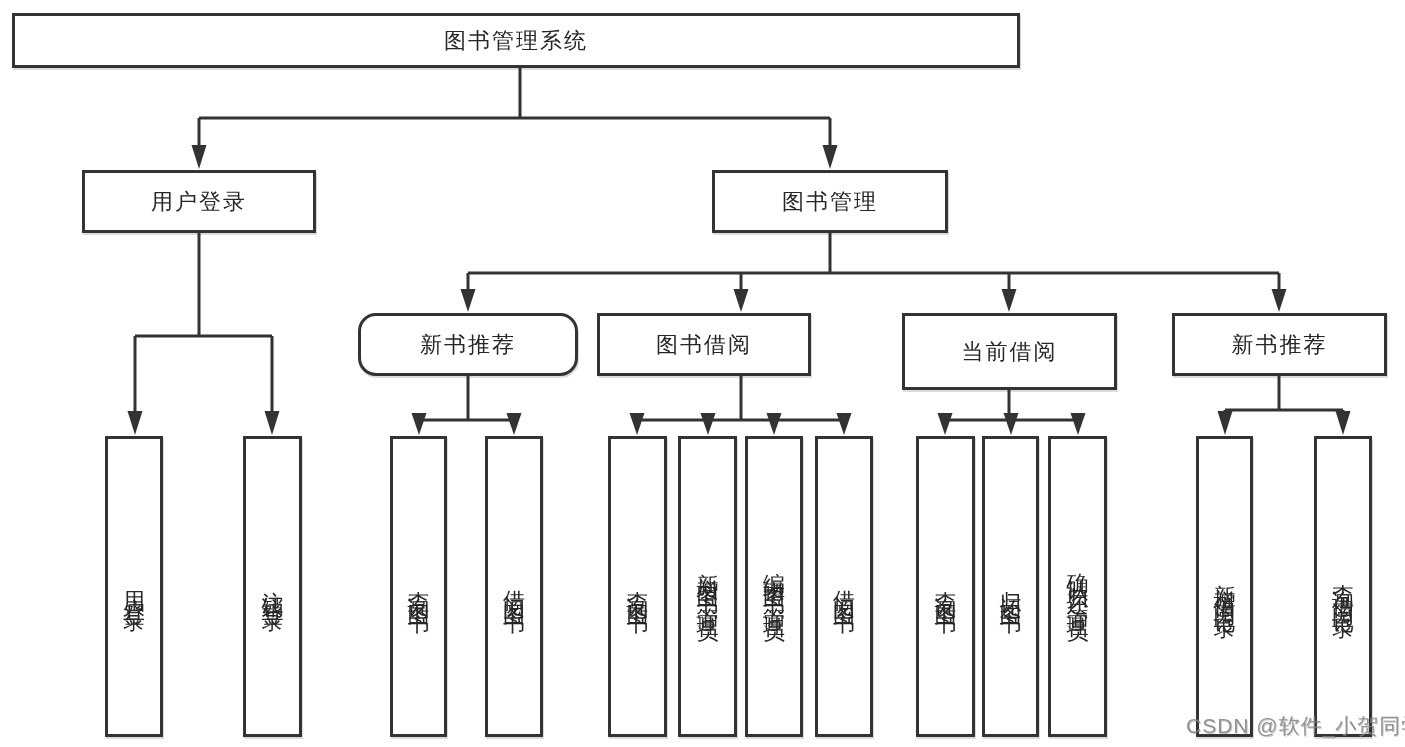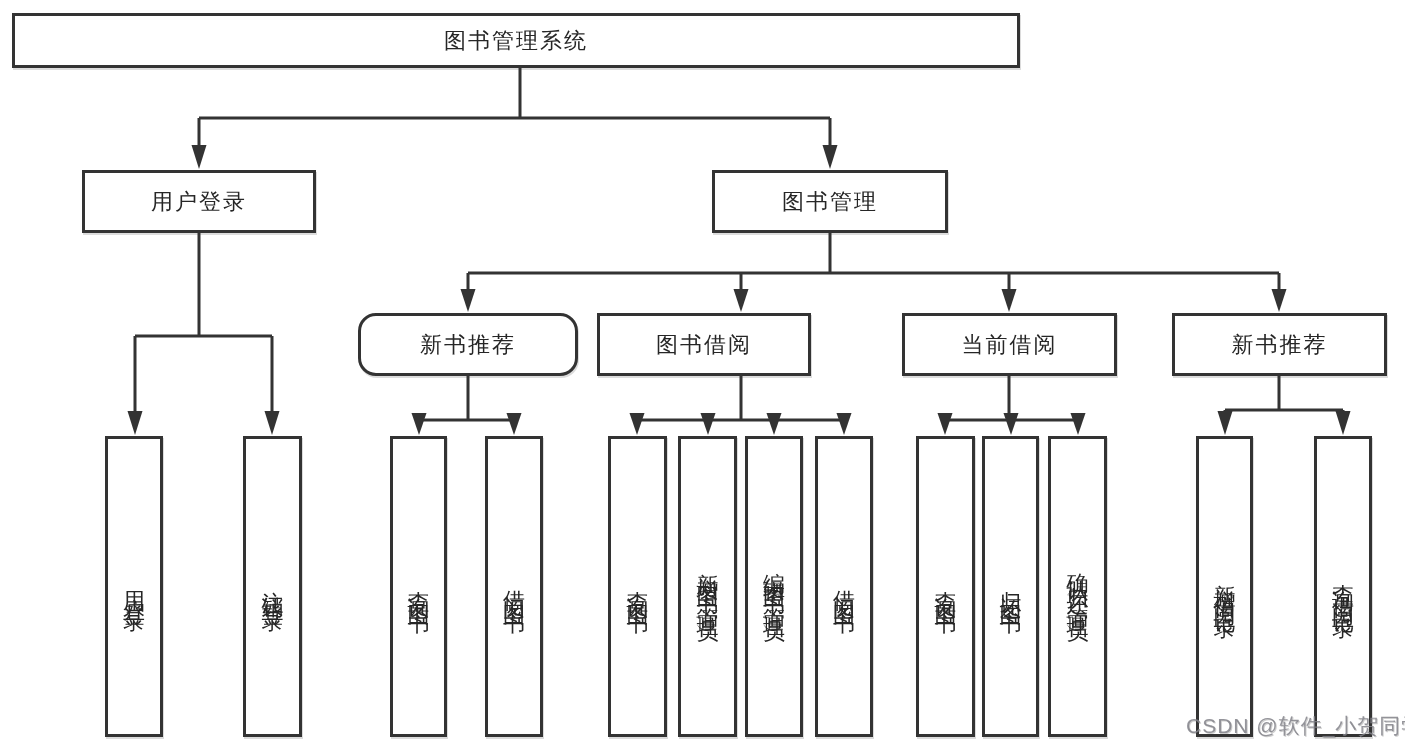--- a/index.html
+++ b/index.html
@@ -97,21 +97,21 @@
     <polygon points="1335.5,411 1350.5,411 1343,435" fill="#333333"></polygon>
   </svg>
 
   <div class="box h" style="left:12px; top:13px; width:1008px; height:55px;">图书管理系统</div>
 
   <div class="box h" style="left:82px; top:170px; width:234px; height:63px;">用户登录</div>
   <div class="box h" style="left:712px; top:170px; width:236px; height:63px;">图书管理</div>
 
   <div class="box h" style="left:358px; top:313px; width:220px; height:63px;border-radius:18px;">新书推荐</div>
   <div class="box h" style="left:597px; top:313px; width:214px; height:63px;">图书借阅</div>
-  <div class="box h" style="left:902px; top:313px; width:215px; height:63px;">当前借阅</div>
+  <div class="box h" style="left:902px; top:313px; width:215px; height:77px;">当前借阅</div>
   <div class="box h" style="left:1172px; top:313px; width:215px; height:63px;">新书推荐</div>
 
   <div class="box v" style="left:105px; top:436px; width:58px; height:301px;">用户登录</div>
   <div class="box v" style="left:243px; top:436px; width:59px; height:301px;">注销登录</div>
 
   <div class="box v" style="left:390px; top:436px; width:57px; height:301px;">查询图书</div>
   <div class="box v" style="left:485px; top:436px; width:58px; height:301px;">借阅图书</div>
 
   <div class="box v" style="left:608px; top:436px; width:59px; height:301px;">查询图书</div>
   <div class="box v" style="left:678px; top:436px; width:59px; height:301px;">新增图书（管理员）</div>

